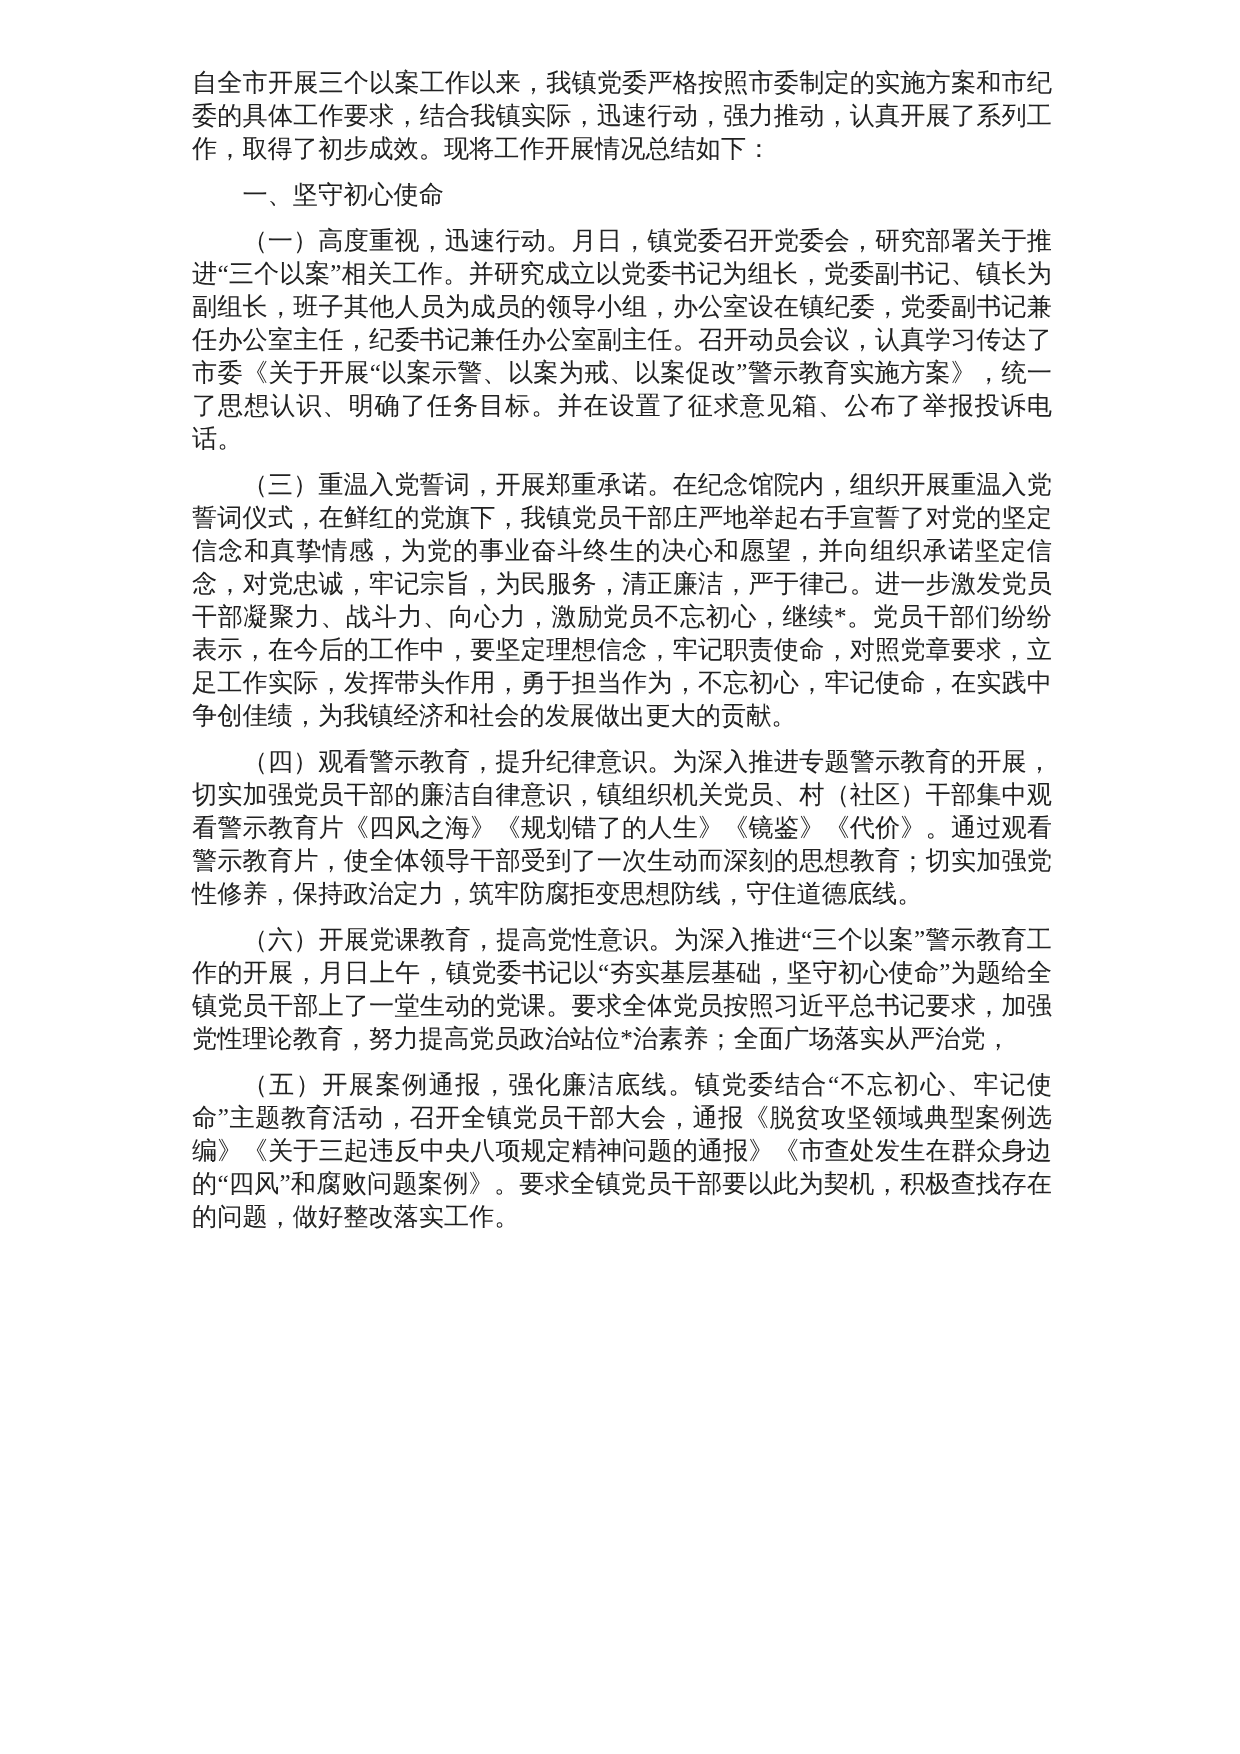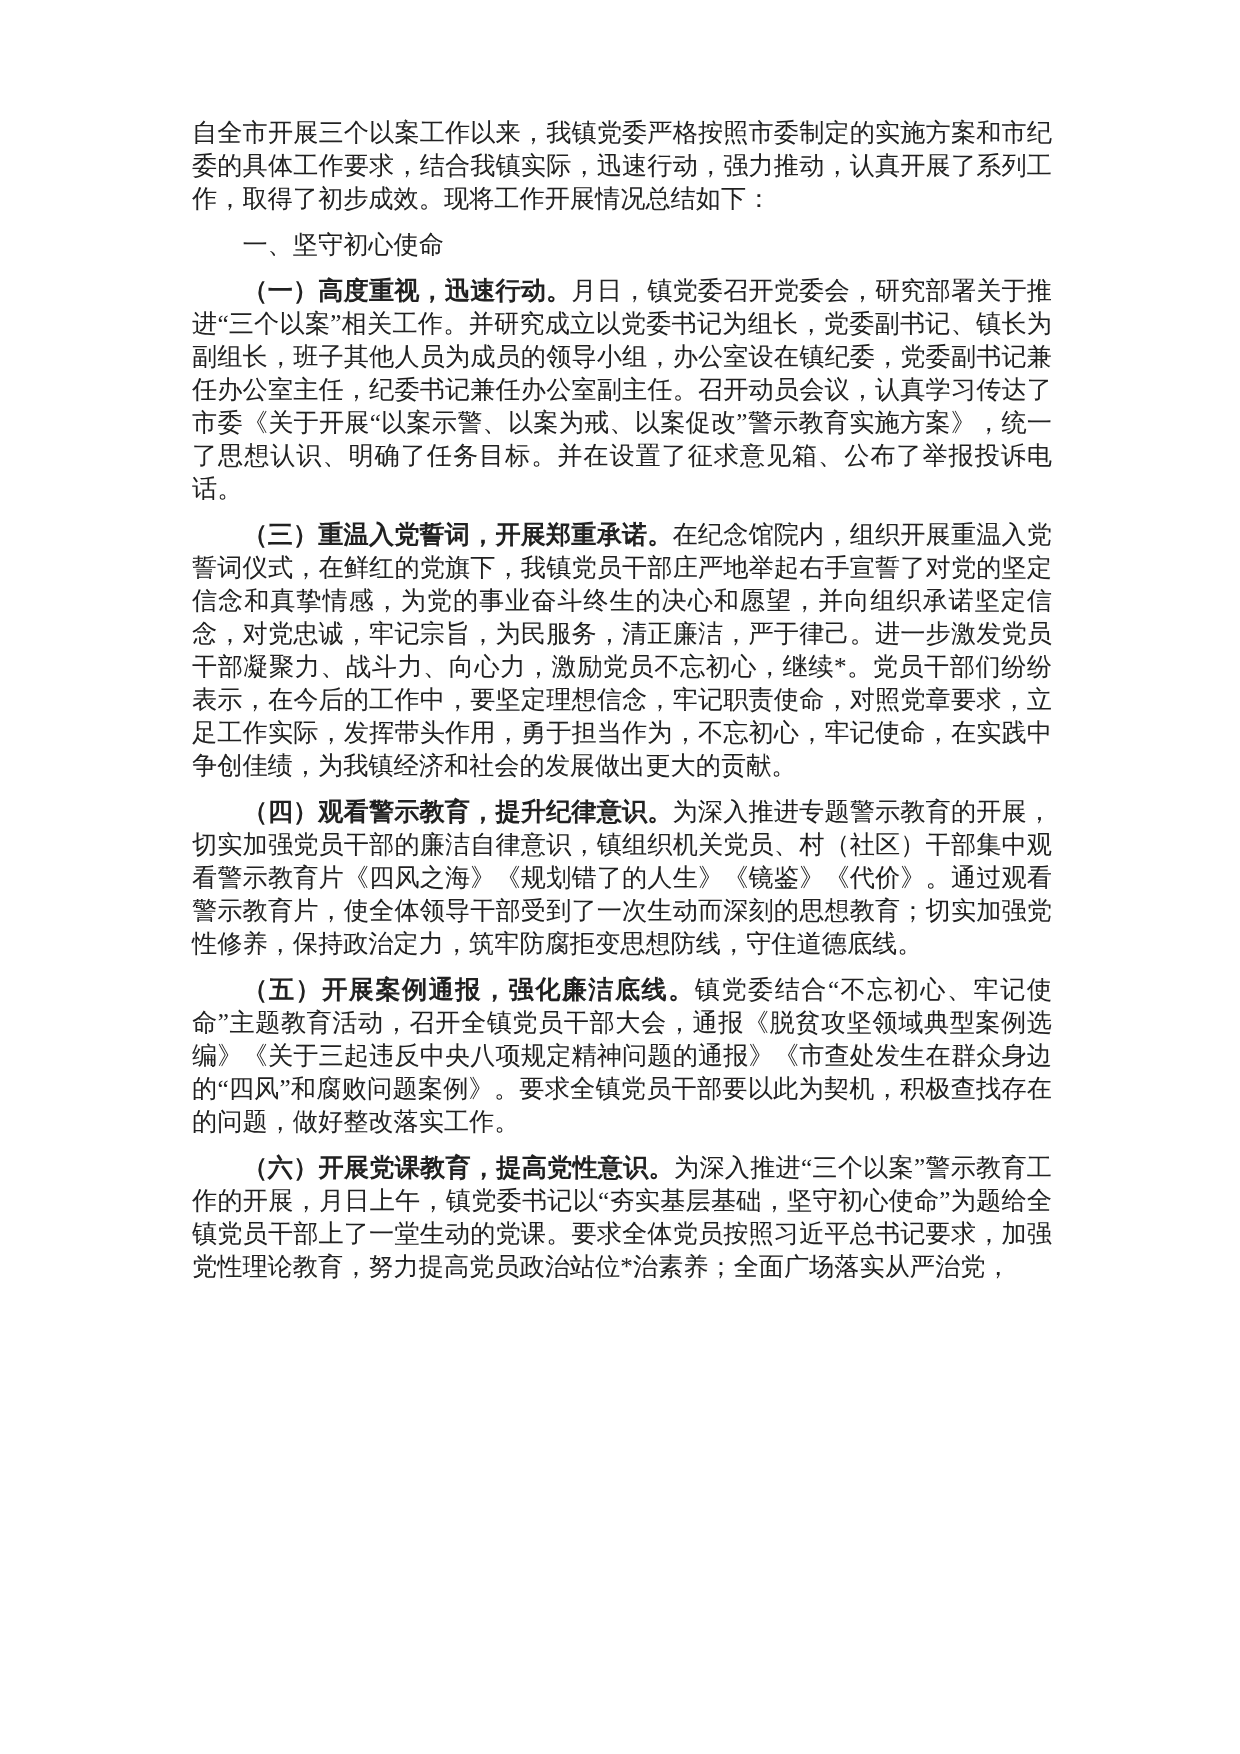--- a/index.html
+++ b/index.html
@@ -10,21 +10,21 @@
   body {
     width: 1240px;
     height: 1754px;
     overflow: hidden;
     font-family: "Liberation Serif", serif;
   }
   .page {
     box-sizing: border-box;
     width: 1240px;
     height: 1754px;
-    padding: 116px 188px 0 192px;
+    padding: 66px 188px 0 192px;
     background: #ffffff;
   }
   .page p, .page h2 {
     margin: 0 0 13px 0;
     font-size: 25.2px;
     line-height: 33px;
     font-weight: normal;
     color: #212121;
     text-align: justify;
     text-justify: inter-character;
@@ -33,21 +33,21 @@
     text-indent: 0;
   }
   .heading {
     text-indent: 2em;
     font-weight: bold;
   }
   .item {
     text-indent: 2em;
   }
   .item .lead {
-    font-weight: bold;
+    font-weight: normal;
   }
   .item:last-child {
     margin-bottom: 0;
   }
 </style>
 </head>
 <body>
 
 <div class="page">
 
@@ -57,18 +57,18 @@
 
   <div>
 
     <p class="item"><span class="lead">（一）高度重视，迅速行动。</span><span class="body-text">月日，镇党委召开党委会，研究部署关于推进“三个以案”相关工作。并研究成立以党委书记为组长，党委副书记、镇长为副组长，班子其他人员为成员的领导小组，办公室设在镇纪委，党委副书记兼任办公室主任，纪委书记兼任办公室副主任。召开动员会议，认真学习传达了市委《关于开展“以案示警、以案为戒、以案促改”警示教育实施方案》，统一了思想认识、明确了任务目标。并在设置了征求意见箱、公布了举报投诉电话。</span></p>
 
 
     <p class="item"><span class="lead">（三）重温入党誓词，开展郑重承诺。</span><span class="body-text">在纪念馆院内，组织开展重温入党誓词仪式，在鲜红的党旗下，我镇党员干部庄严地举起右手宣誓了对党的坚定信念和真挚情感，为党的事业奋斗终生的决心和愿望，并向组织承诺坚定信念，对党忠诚，牢记宗旨，为民服务，清正廉洁，严于律己。进一步激发党员干部凝聚力、战斗力、向心力，激励党员不忘初心，继续*。党员干部们纷纷表示，在今后的工作中，要坚定理想信念，牢记职责使命，对照党章要求，立足工作实际，发挥带头作用，勇于担当作为，不忘初心，牢记使命，在实践中争创佳绩，为我镇经济和社会的发展做出更大的贡献。</span></p>
 
     <p class="item"><span class="lead">（四）观看警示教育，提升纪律意识。</span><span class="body-text">为深入推进专题警示教育的开展，切实加强党员干部的廉洁自律意识，镇组织机关党员、村（社区）干部集中观看警示教育片《四风之海》《规划错了的人生》《镜鉴》《代价》。通过观看警示教育片，使全体领导干部受到了一次生动而深刻的思想教育；切实加强党性修养，保持政治定力，筑牢防腐拒变思想防线，守住道德底线。</span></p>
 
+    <p class="item"><span class="lead">（六）开展党课教育，提高党性意识。</span><span class="body-text">为深入推进“三个以案”警示教育工作的开展，月日上午，镇党委书记以“夯实基层基础，坚守初心使命”为题给全镇党员干部上了一堂生动的党课。要求全体党员按照习近平总书记要求，加强党性理论教育，努力提高党员政治站位*治素养；全面广场落实从严治党，</span></p>
+
     <p class="item"><span class="lead">（五）开展案例通报，强化廉洁底线。</span><span class="body-text">镇党委结合“不忘初心、牢记使命”主题教育活动，召开全镇党员干部大会，通报《脱贫攻坚领域典型案例选编》《关于三起违反中央八项规定精神问题的通报》《市查处发生在群众身边的“四风”和腐败问题案例》。要求全镇党员干部要以此为契机，积极查找存在的问题，做好整改落实工作。</span></p>
-
-    <p class="item"><span class="lead">（六）开展党课教育，提高党性意识。</span><span class="body-text">为深入推进“三个以案”警示教育工作的开展，月日上午，镇党委书记以“夯实基层基础，坚守初心使命”为题给全镇党员干部上了一堂生动的党课。要求全体党员按照习近平总书记要求，加强党性理论教育，努力提高党员政治站位*治素养；全面广场落实从严治党，</span></p>
 
   </div>
 </div>
 
 </body></html>

